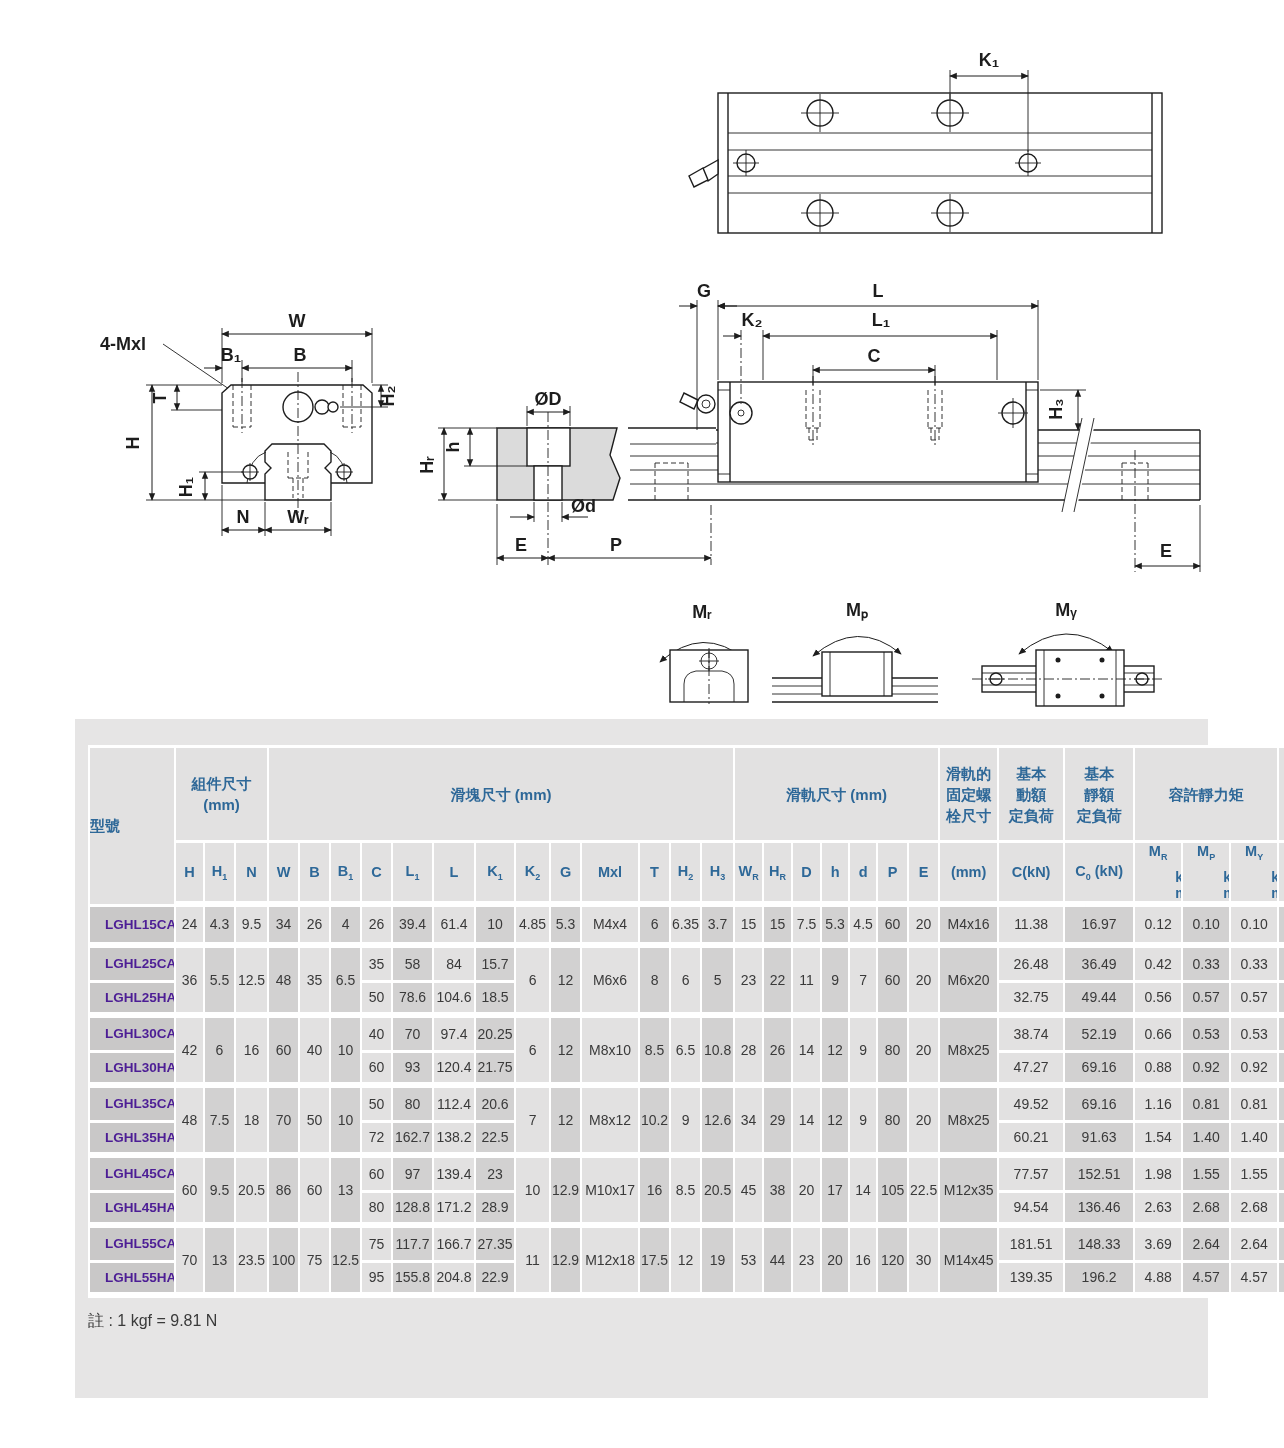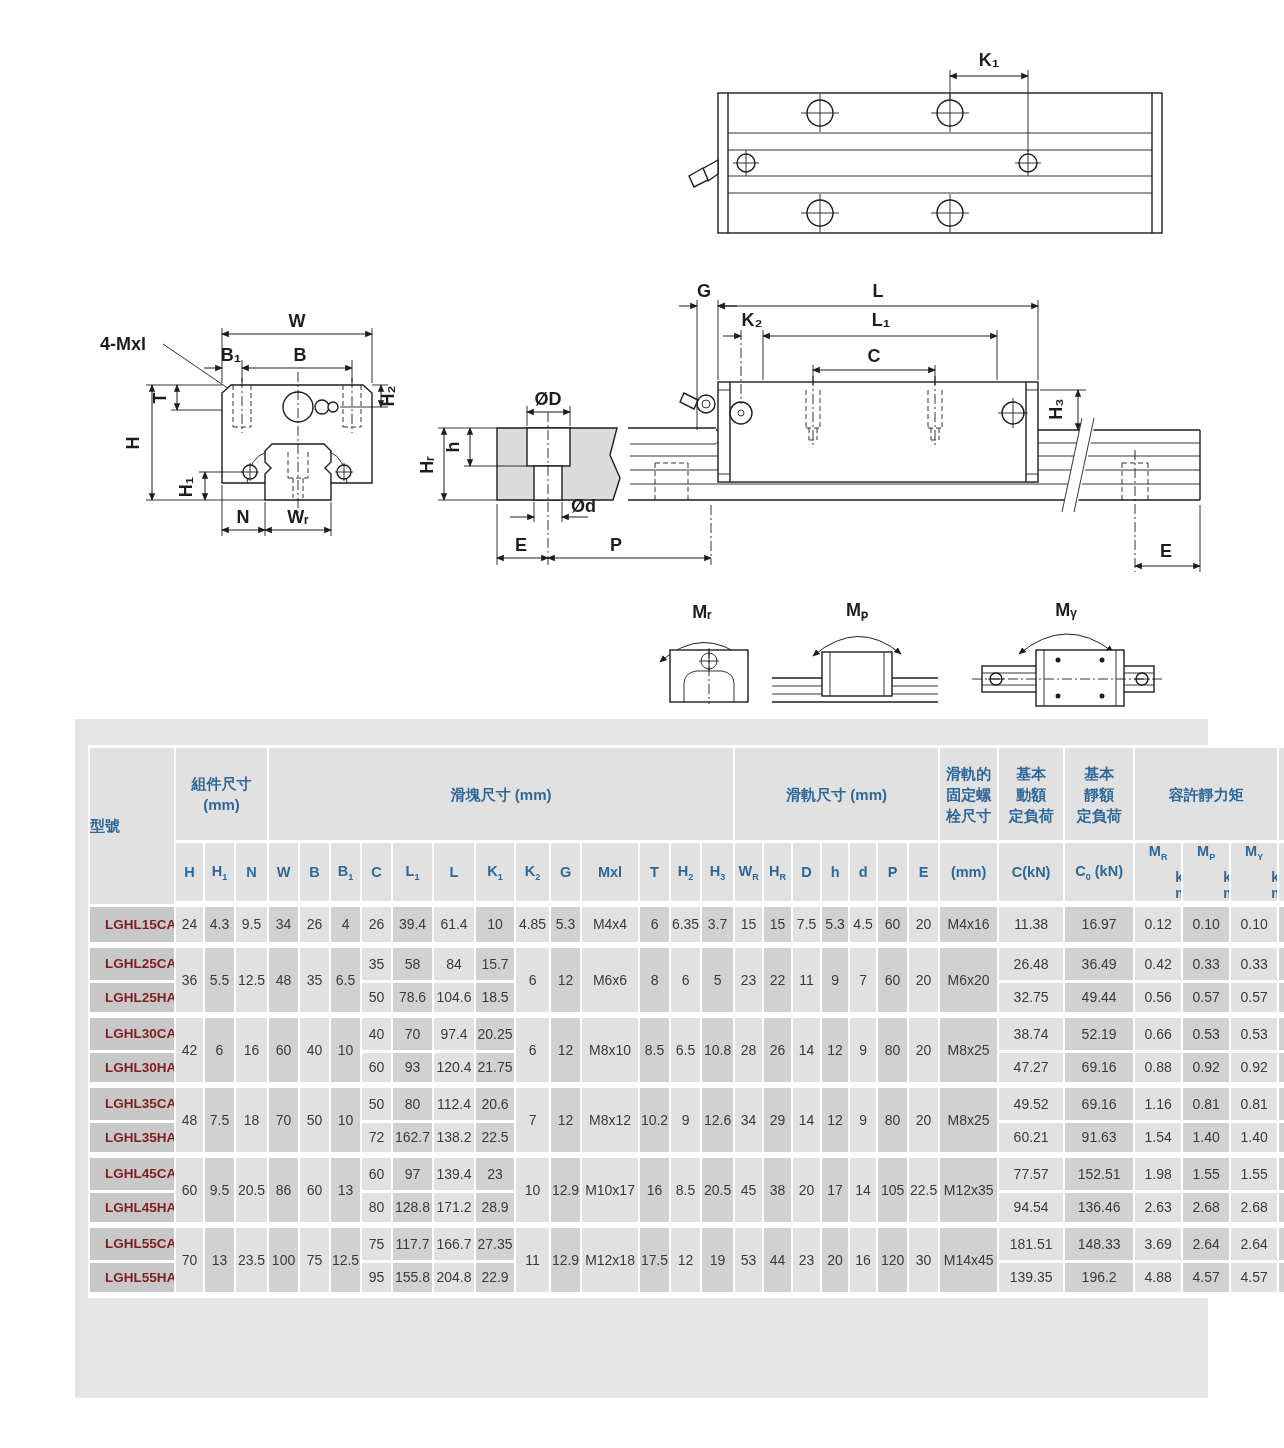--- a/index.html
+++ b/index.html
@@ -17,21 +17,21 @@
   .lbl{font-size:18px;font-weight:bold;fill:#1d1d1d;}
   .panel{position:absolute;left:75px;top:719px;width:1133px;height:679px;background:#e6e5e5;box-sizing:border-box;padding:26px 12px 0 13px;}
   table.spec{border-collapse:separate;border-spacing:2px 3px;table-layout:fixed;width:1108px;background:#fff;}
   th,td{padding:0;overflow:hidden;}
   .h-group{background:#e2e1e1;color:#2e6898;font-size:15px;font-weight:bold;text-align:center;vertical-align:middle;white-space:pre-line;line-height:1.4;}
   .h-model{text-align:left;}
   .h-col{background:#e2e1e1;color:#2e6898;font-size:14.5px;font-weight:bold;text-align:center;vertical-align:middle;}
   .h-col sub{font-size:9px;}
   .h-col .unit{margin-top:7px;font-size:14px;margin-left:40px;}
   td{font-size:14px;color:#3a3a3a;text-align:center;vertical-align:middle;}
-  .c-model{background:#c9c8c8;text-align:left;padding-left:15px;font-weight:bold;font-size:13.5px;color:#7f1d1d;}
+  .c-model{background:#c9c8c8;text-align:left;padding-left:15px;font-weight:bold;font-size:13.5px;color:#4c1d95;}
   .c-a{background:#e2e1e1;}
   .c-b{background:#d2d1d1;}
   .g-end{border-bottom:3px solid #fff;}
   .note{margin-top:13px;font-size:16px;color:#3a3a3a;}
 </style>
 </head>
 <body>
 
 <div class="page">
 
@@ -657,15 +657,16 @@
             <td class="c-b g-end">22.9</td>
             <td class="c-a g-end">139.35</td>
             <td class="c-b g-end">196.2</td>
             <td class="c-a g-end">4.88</td>
             <td class="c-b g-end">4.57</td>
             <td class="c-a g-end">4.57</td>
             <td class="c-b g-end">4.27</td>
           </tr>
         </tbody>
       </table>
+    <div class="note">註 : 1 kgf = 9.81 N</div>
   </div>
 
 </div>
 
 </body></html>

